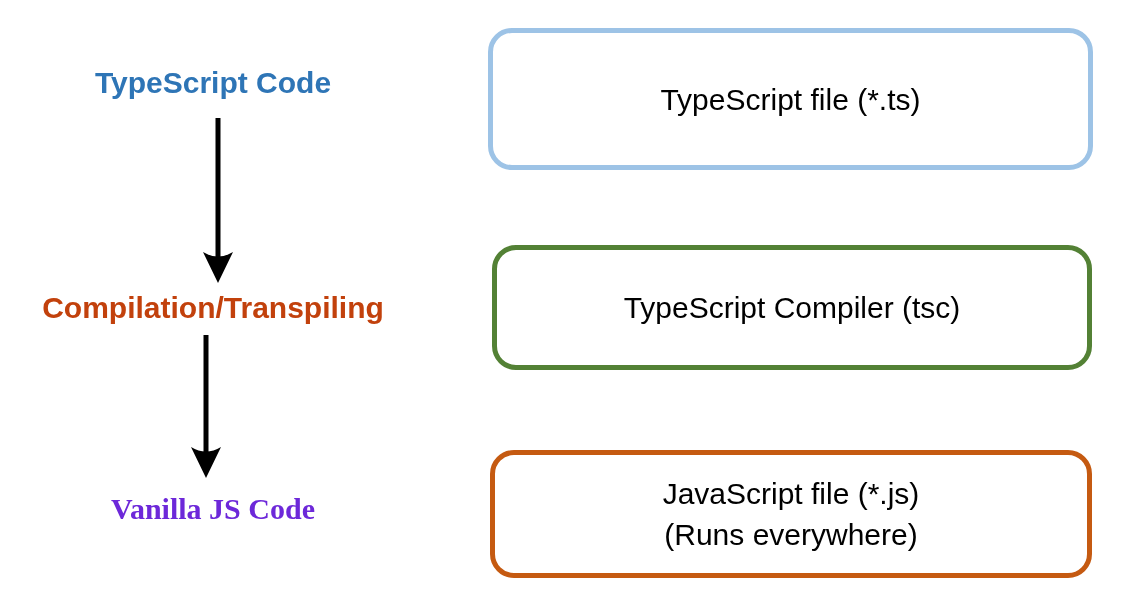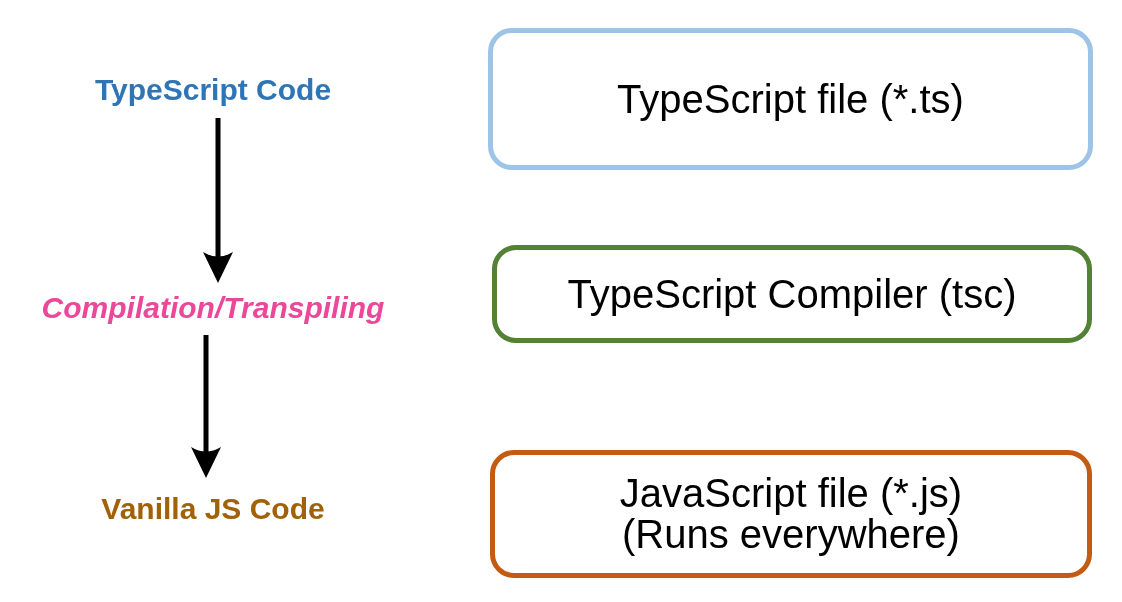--- a/index.html
+++ b/index.html
@@ -17,21 +17,21 @@
   .stage-label {
     position: absolute;
     left: 0;
     width: 426px;
     text-align: center;
     font-weight: bold;
     font-size: 30px;
     line-height: 38px;
     white-space: nowrap;
   }
-  .label-1 { top: 71px; }
+  .label-1 { top: 64px; }
   .label-2 { top: 289px; }
   .label-3 { top: 490px; }
   .flow-arrow {
     position: absolute;
     display: block;
   }
   .arrow-1 { left: 198px; top: 118px; }
   .arrow-2 { left: 186px; top: 335px; }
   .flow-box {
     position: absolute;
@@ -39,38 +39,38 @@
     border-style: solid;
     border-width: 5px;
     border-radius: 24px;
     background: #ffffff;
     display: flex;
     flex-direction: column;
     justify-content: center;
     align-items: center;
     text-align: center;
     color: #000000;
-    font-size: 40px;
+    font-size: 30px;
     line-height: 41px;
     white-space: nowrap;
   }
   .box-1 { left: 488px; top: 28px;  width: 605px; height: 142px; }
-  .box-2 { left: 492px; top: 245px; width: 600px; height: 98px; gap: 31px; }
+  .box-2 { left: 492px; top: 245px; width: 600px; height: 125px; gap: 31px; }
   .box-3 { left: 490px; top: 450px; width: 602px; height: 128px; }
 </style>
 </head>
 <body>
 
 <div class="canvas" style="background-color: rgb(255, 255, 255);">
 
   <div class="stage-label label-1" style="color: rgb(46, 117, 182);">TypeScript Code</div>
 
-  <div class="stage-label label-2" style="color: #ec4899; font-style: italic;">Compilation/Transpiling</div>
+  <div class="stage-label label-2" style="color: #c2410c;">Compilation/Transpiling</div>
 
-  <div class="stage-label label-3" style="color: #a16207;">Vanilla JS Code</div>
+  <div class="stage-label label-3" style="color: #6d28d9; font-family: Liberation Serif, serif;">Vanilla JS Code</div>
 
   <svg class="flow-arrow arrow-1" width="40" height="166" viewBox="0 0 40 166" style="color: rgb(0, 0, 0);">
     <line x1="20" y1="0" x2="20" y2="140" stroke="currentColor" stroke-width="5"></line>
     <path d="M 5,134 Q 20,143 35,134 L 20,165 Z" fill="currentColor"></path>
   </svg>
 
   <svg class="flow-arrow arrow-2" width="40" height="144" viewBox="0 0 40 144" style="color: rgb(0, 0, 0);">
     <line x1="20" y1="0" x2="20" y2="118" stroke="currentColor" stroke-width="5"></line>
     <path d="M 5,112 Q 20,121 35,112 L 20,143 Z" fill="currentColor"></path>
   </svg>

